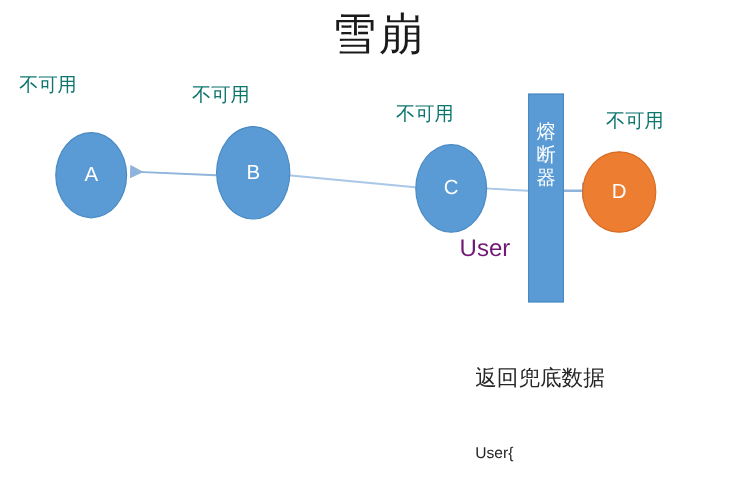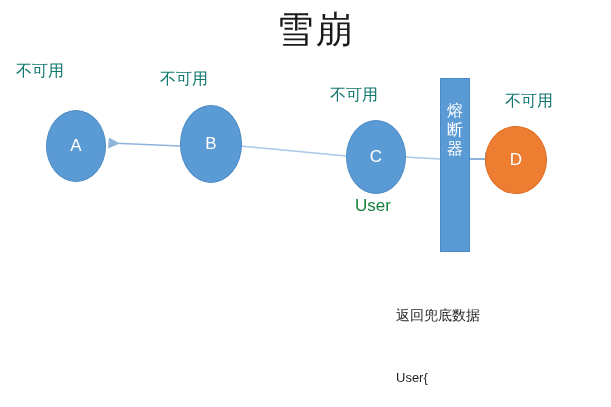--- a/index.html
+++ b/index.html
@@ -61,23 +61,24 @@
   }
   .node-orange {
     background: #ED7D31;
     border: 1px solid #D96B22;
   }
 
   
   .user-caption {
     position: absolute;
     font-family: "Liberation Sans", "DejaVu Sans", sans-serif;
-    font-size: 17px;
-    color: #15803d;
+    font-size: 20px;
+    color: #701a75;
     white-space: nowrap;
+    margin-left: 28px;
   }
 
   
   .breaker {
     position: absolute;
     background: #5B9BD5;
     border: 1px solid #4A8AC4;
     display: flex;
     flex-direction: column;
     align-items: center;
@@ -104,21 +105,21 @@
   
   .fallback-block {
     position: absolute;
     left: 396px;
     top: 265px;
     font-family: "Liberation Sans", "DejaVu Sans", sans-serif;
     color: #262626;
     white-space: pre;
   }
   .fb-line { line-height: 25px; font-size: 13px; }
-  .fb-head { font-size: 14px; line-height: 28px; }
+  .fb-head { font-size: 18px; line-height: 28px; }
 
   
   .watermark {
     position: absolute;
     right: 8px;
     bottom: 8px;
     font-size: 11px;
     color: #b9b9b9;
     font-family: "Liberation Sans", "DejaVu Sans", sans-serif;
     white-space: nowrap;

